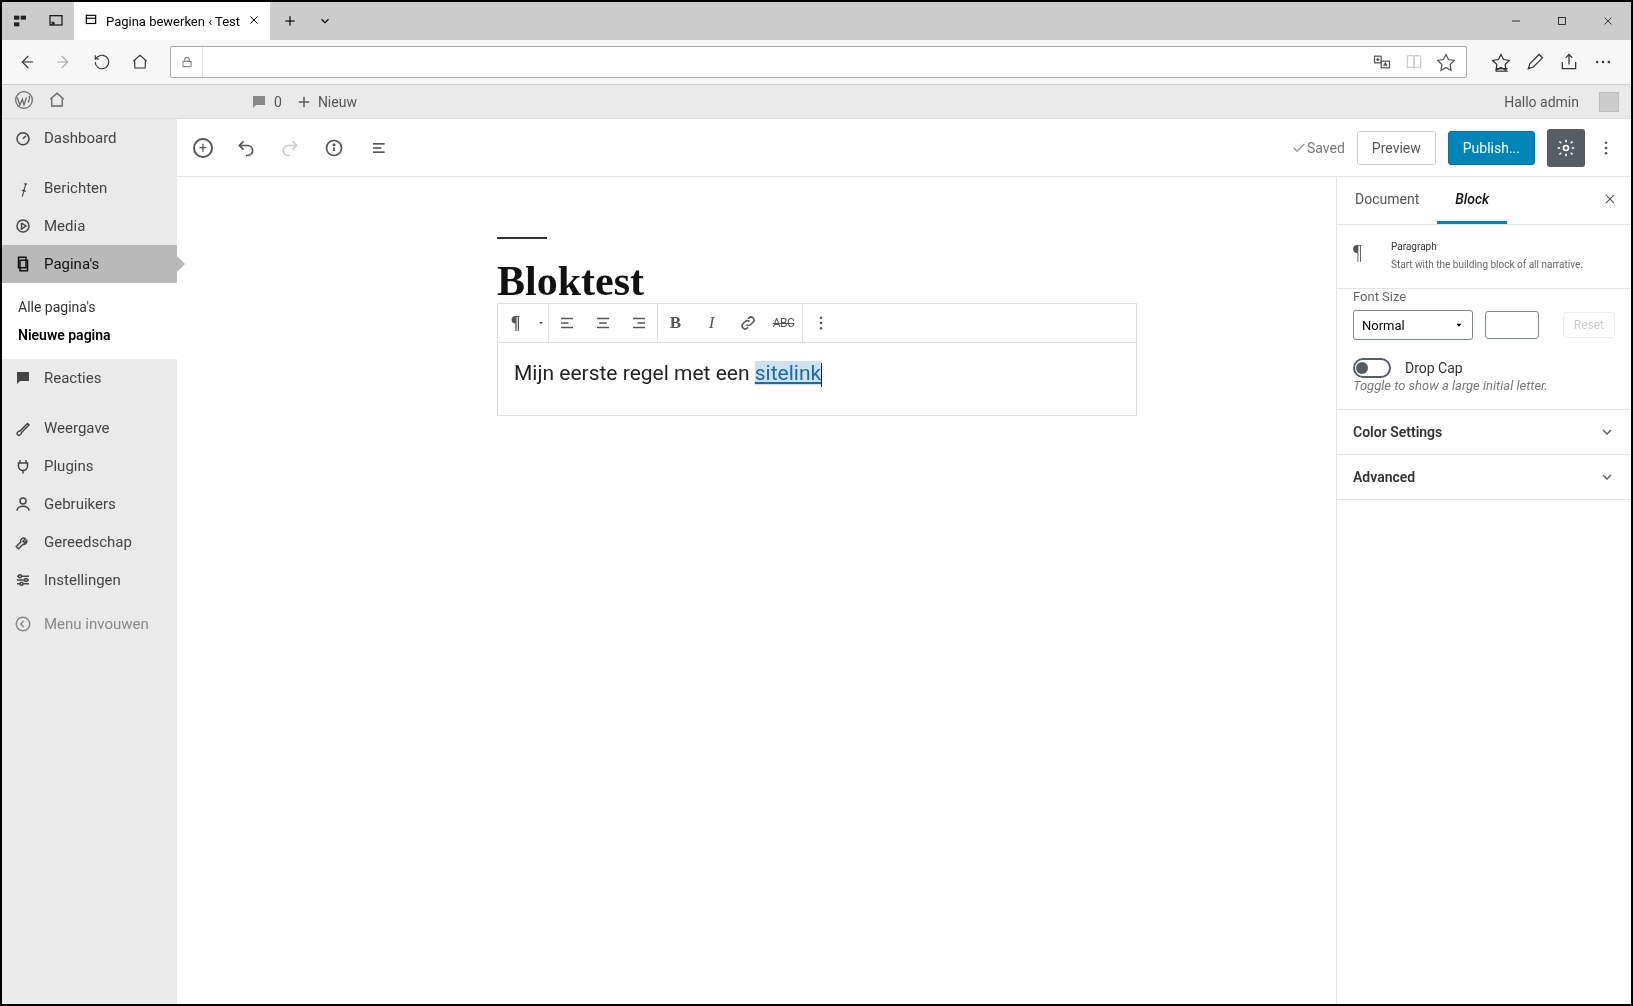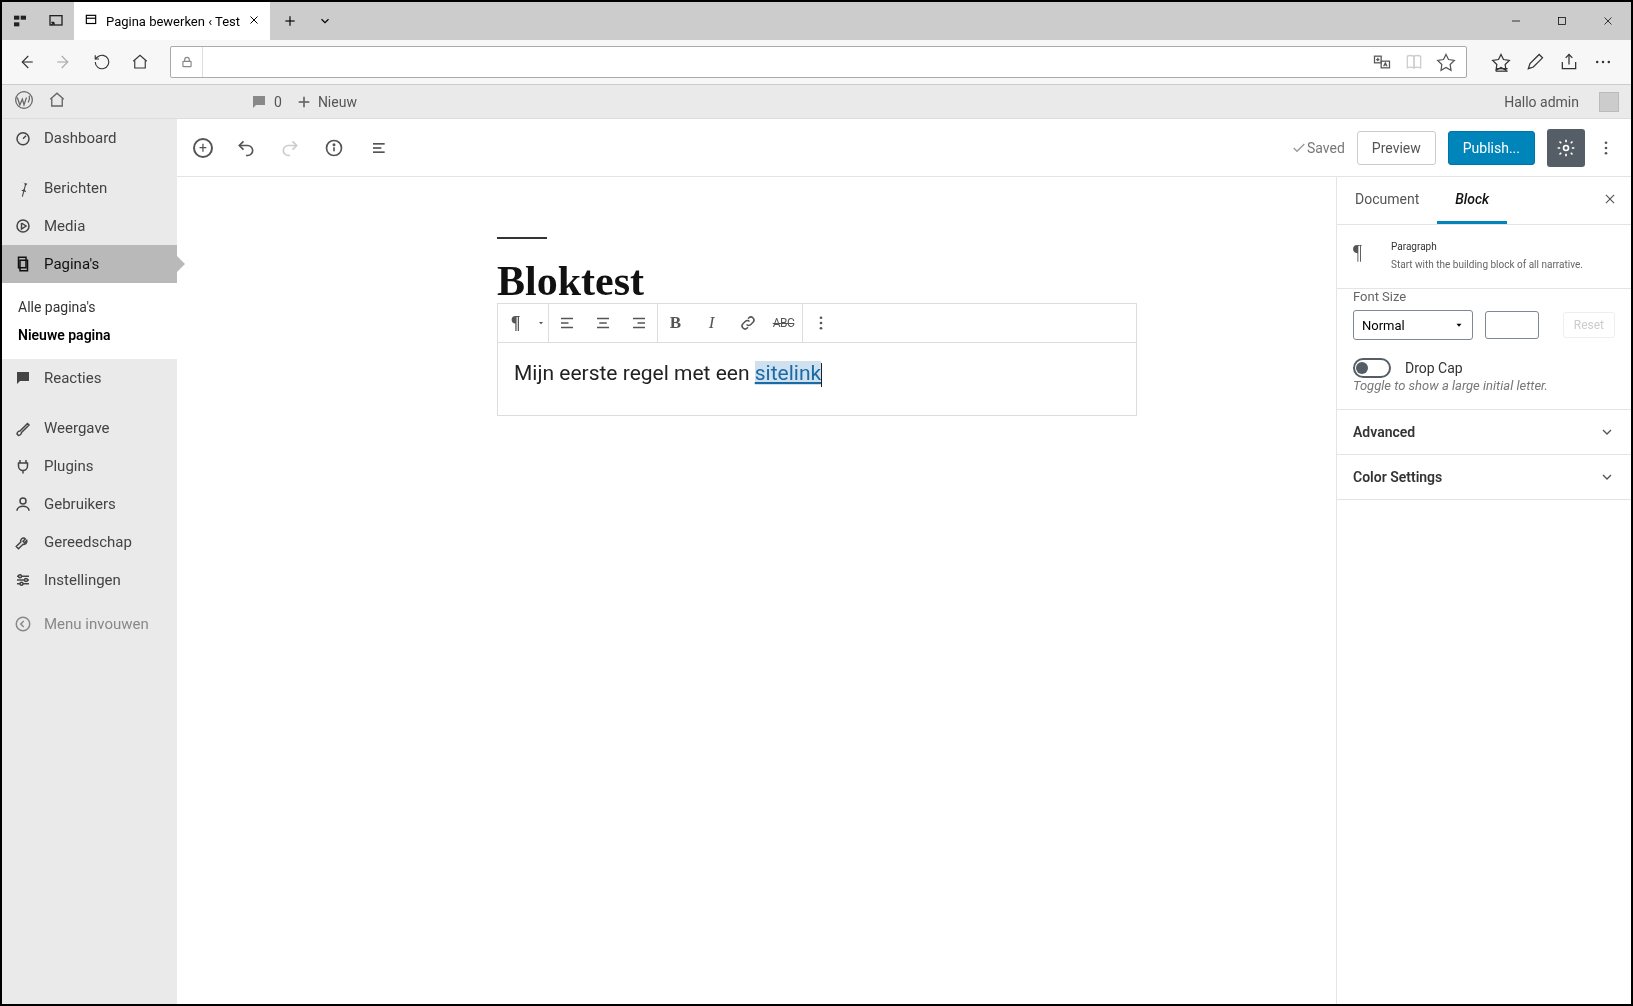--- a/index.html
+++ b/index.html
@@ -553,29 +553,29 @@
               <div class="toggle">
                   <div class="knob"></div>
                 </div>
               <div class="toggle-label">Drop Cap</div>
             </div>
             <div class="hint">Toggle to show a large initial letter.</div>
           </div>
         </div>
         <div class="panel">
           <div class="panel-head">
-            <span>Advanced</span>
+            <span>Color Settings</span>
             <svg viewBox="0 0 24 24" fill="none" stroke="currentColor" stroke-width="2">
                 <polyline points="6 9 12 15 18 9"></polyline>
               </svg>
           </div>
         </div>
         <div class="panel">
           <div class="panel-head">
-            <span>Color Settings</span>
+            <span>Advanced</span>
             <svg viewBox="0 0 24 24" fill="none" stroke="currentColor" stroke-width="2">
                 <polyline points="6 9 12 15 18 9"></polyline>
               </svg>
           </div>
         </div>
       </div>
     </div>
   </div>
 </div>
 

